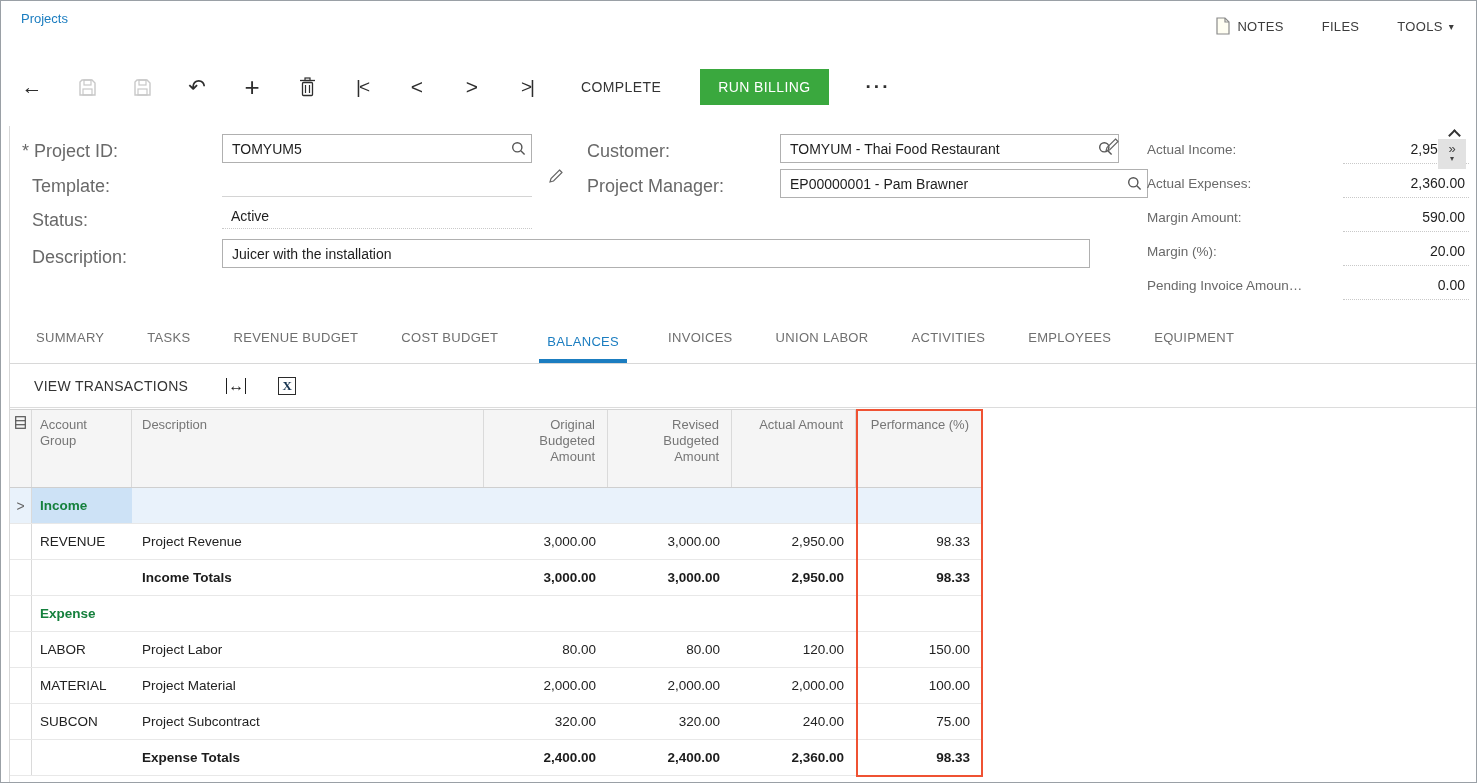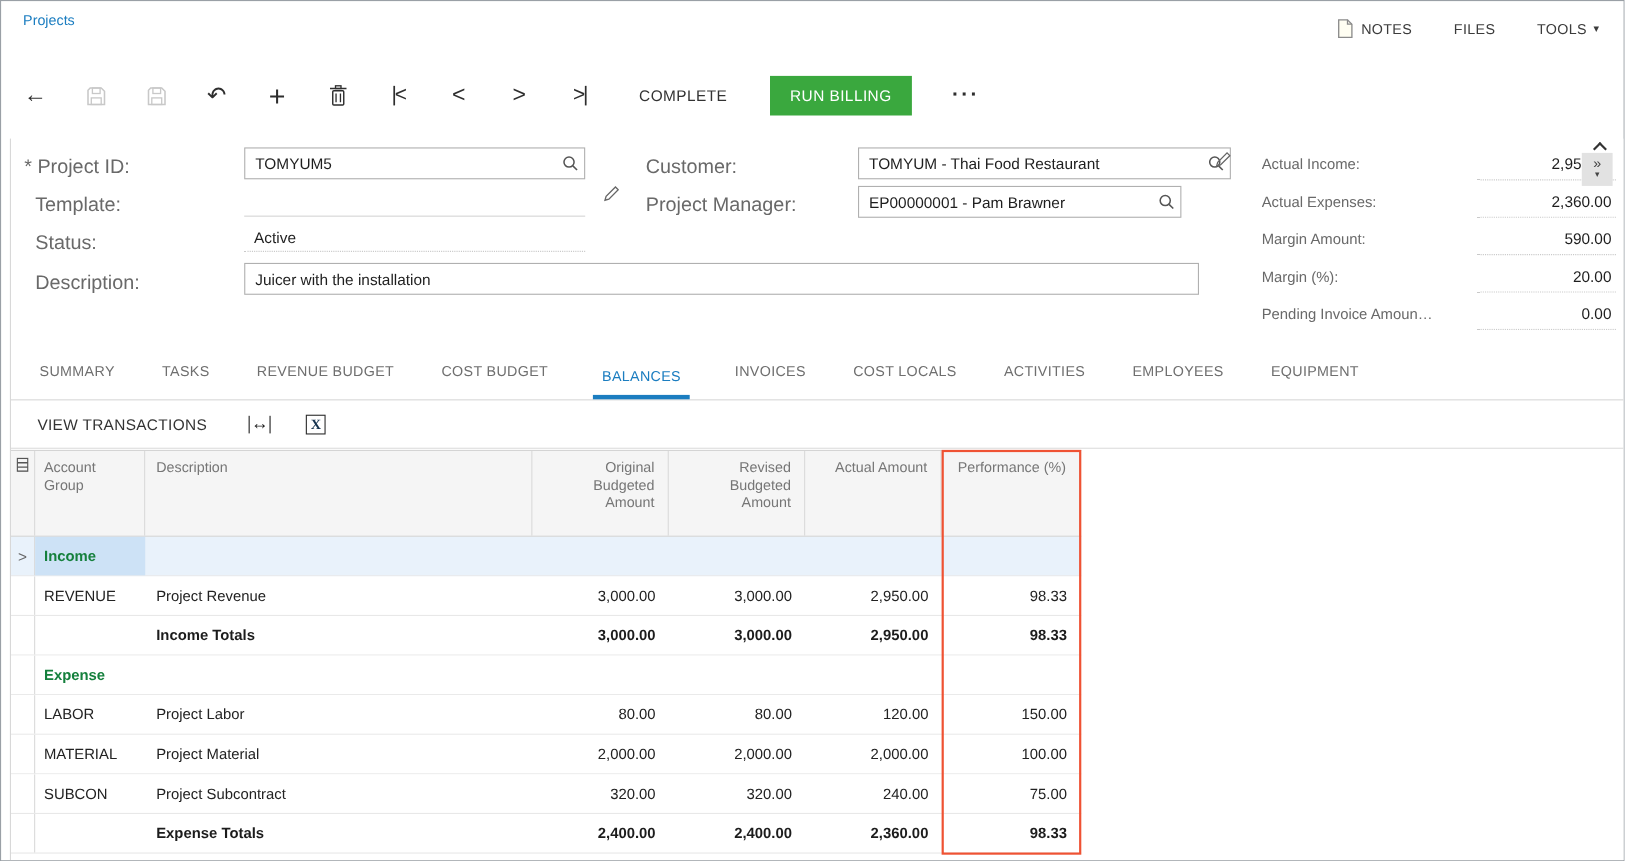--- a/index.html
+++ b/index.html
@@ -197,21 +197,21 @@
           </svg>
       </span>
     </div>
     <span class="pencil" style="left:1092px; top:9px;">
       <svg width="20" height="20" viewBox="0 0 20 20">
           <path d="M4 16 L5 12.5 L13.5 4 L16 6.5 L7.5 15 Z M13.5 4 L16 6.5" fill="none" stroke="#666" stroke-width="1.2"></path>
         </svg>
     </span>
 
     <div class="flabel" style="left:577px; top:50px;">Project Manager:</div>
-    <div class="fbox" style="left:770px; top:43px; width:294px;">
+    <div class="fbox" style="left:770px; top:43px; width:368px;">
       <input value="EP00000001 - Pam Brawner" style="">
       <span class="mag">
         <svg width="15" height="15" viewBox="0 0 15 15">
             <circle cx="6.3" cy="6.3" r="4.6" fill="none" stroke="#555" stroke-width="1.4"></circle>
             <line x1="9.8" y1="9.8" x2="13.6" y2="13.6" stroke="#555" stroke-width="1.4"></line>
           </svg>
       </span>
     </div>
 
     <div class="collapse-chevron">
@@ -240,21 +240,21 @@
       </div>
     </div>
 
     <div class="tabs">
       <div class="tab">SUMMARY</div>
       <div class="tab">TASKS</div>
       <div class="tab">REVENUE BUDGET</div>
       <div class="tab">COST BUDGET</div>
       <div class="tab active">BALANCES</div>
       <div class="tab">INVOICES</div>
-      <div class="tab">COST LOCALS</div>
+      <div class="tab">UNION LABOR</div>
       <div class="tab">ACTIVITIES</div>
       <div class="tab">EMPLOYEES</div>
       <div class="tab">EQUIPMENT</div>
     </div>
     <div class="tab-overflow">
       <span>»</span>
       <span class="tiny">▾</span>
     </div>
 
     <div class="grid-toolbar">

